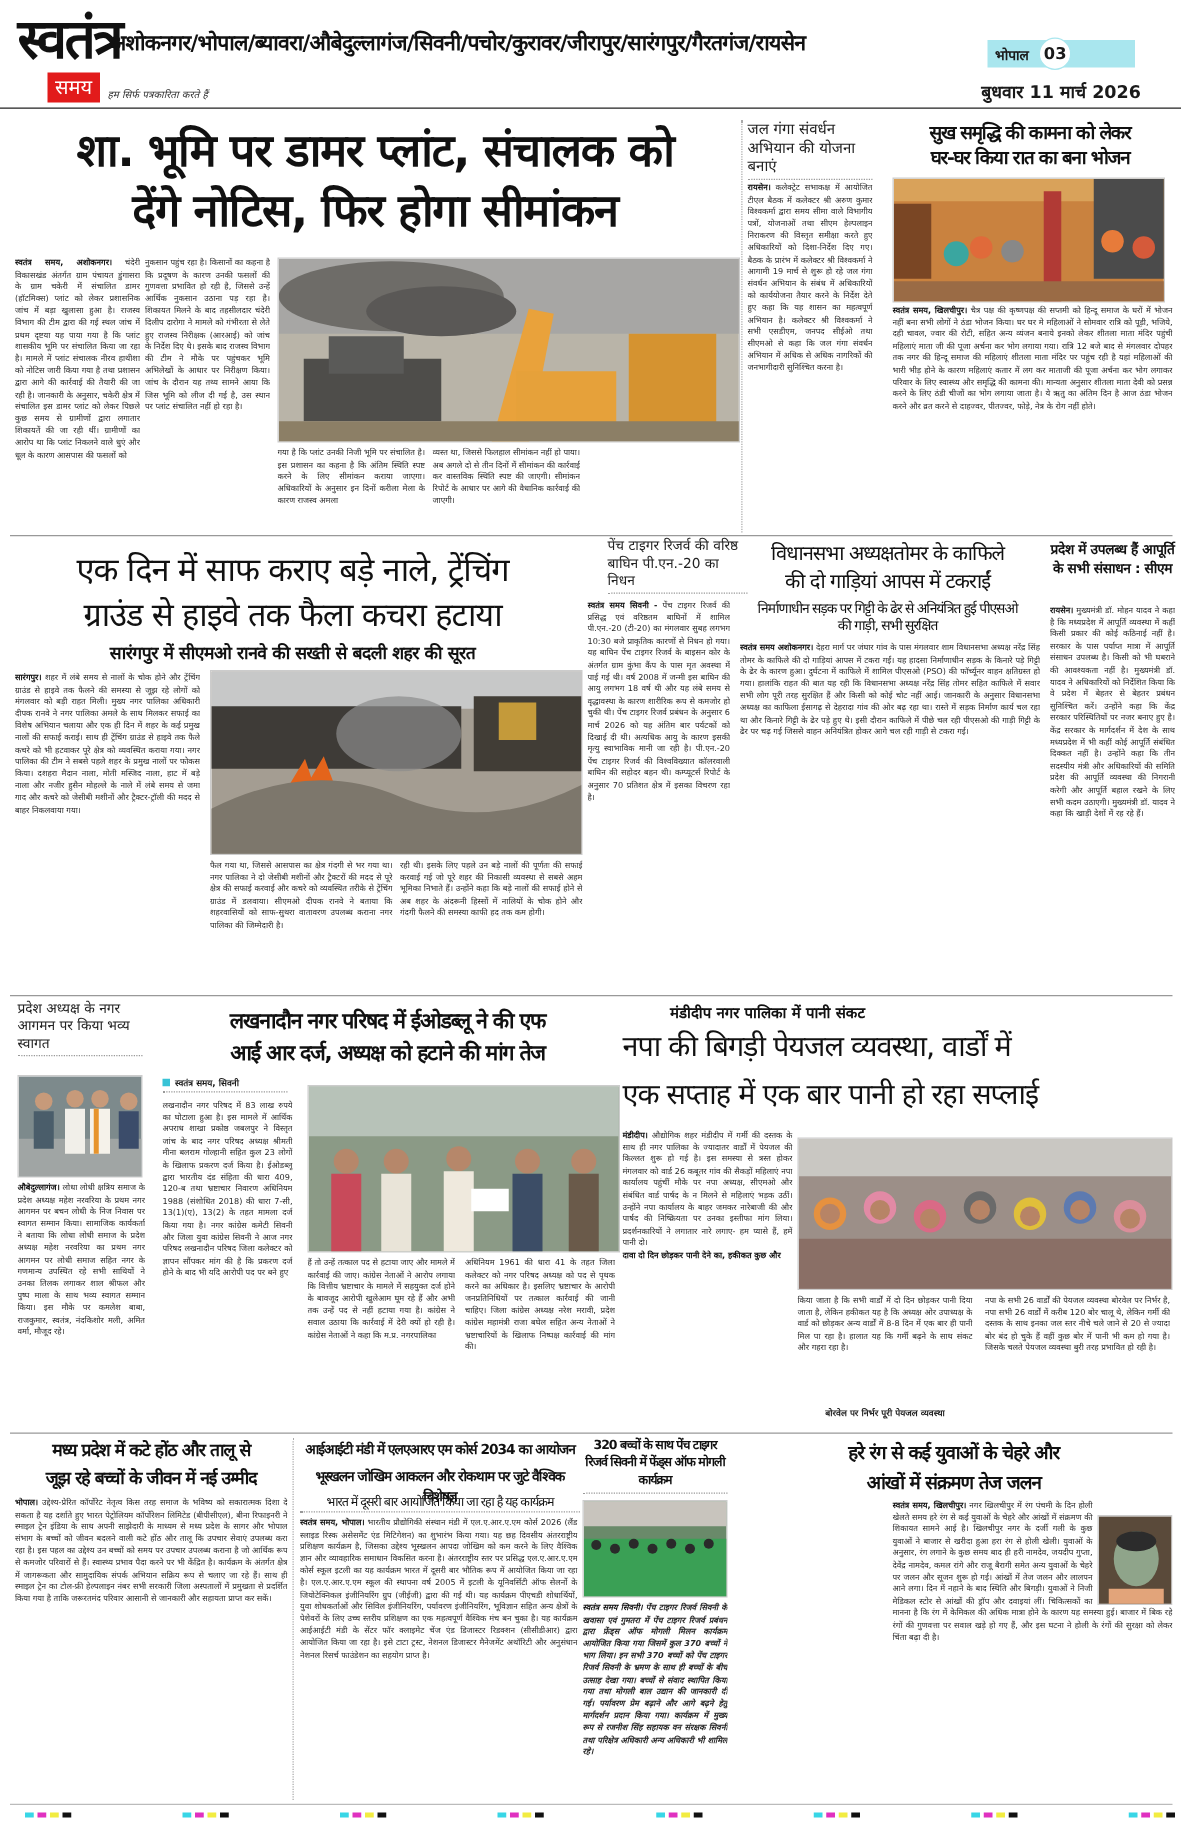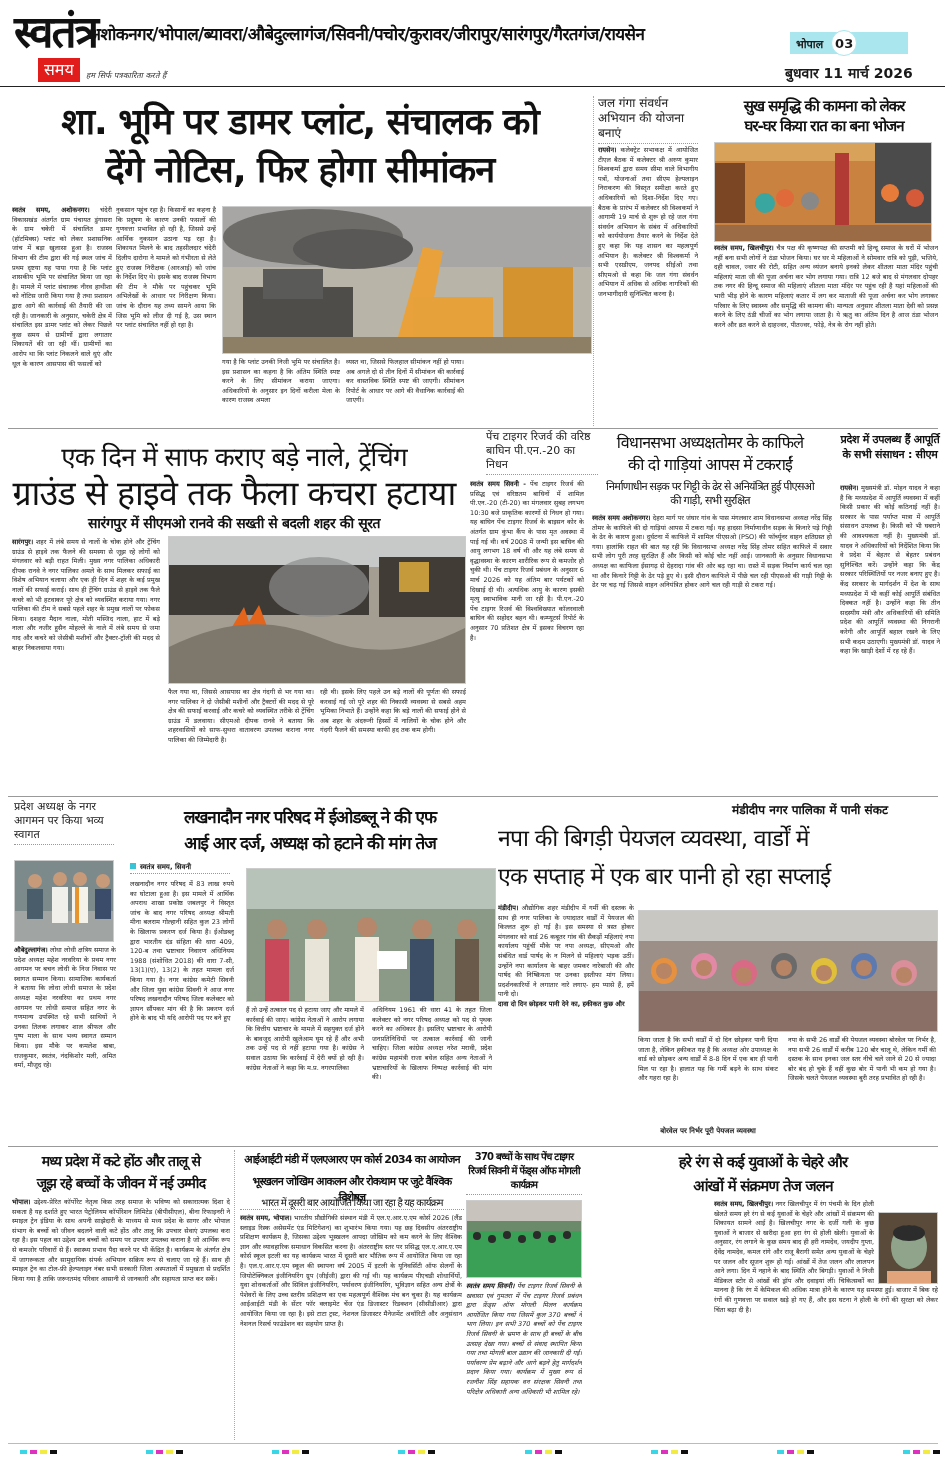--- a/index.html
+++ b/index.html
@@ -94,21 +94,21 @@
   </svg>
 </div>
 <div class="abs body-text" style="left:714px;top:244px;width:224px;height:182px;">
   <b>स्वतंत्र समय, खिलचीपुर।</b>
   <span>चैत्र पक्ष की कृष्णपक्ष की सप्तमी को हिन्दू समाज के घरों में भोजन नहीं बना सभी लोगों ने ठंडा भोजन किया। घर घर मे महिलाओं ने सोमवार रात्रि को पूड़ी, भजिये, दही चावल, ज्वार की रोटी, सहित अन्य व्यंजन बनाये इनको लेकर शीतला माता मंदिर पहुंची महिलाएं माता जी की पूजा अर्चना कर भोग लगाया गया। रात्रि 12 बजे बाद से मंगलवार दोपहर तक नगर की हिन्दू समाज की महिलाएं शीतला माता मंदिर पर पहुंच रही है यहां महिलाओं की भारी भीड़ होने के कारण महिलाएं कतार में लग कर माताजी की पूजा अर्चना कर भोग लगाकर परिवार के लिए स्वास्थ्य और समृद्धि की कामना की। मान्यता अनुसार शीतला माता देवी को प्रसन्न करने के लिए ठंडी चीजों का भोग लगाया जाता है। ये ऋतु का अंतिम दिन है आज ठंडा भोजन करने और व्रत करने से दाहज्वर, पीतज्वर, फोड़े, नेत्र के रोग नहीं होते।</span>
 </div>
 
 <div class="abs rule" style="left:8px;top:428px;width:930px;background:#999;"></div>
 
 <div class="abs head-thin" style="left:8px;top:440px;width:452px;font-size:26px;line-height:34px;">एक दिन में साफ कराए बड़े नाले, ट्रेंचिंग</div>
-<div class="abs head-thin" style="left:8px;top:476px;width:452px;font-size:34px;line-height:34px;">ग्राउंड से हाइवे तक फैला कचरा हटाया</div>
+<div class="abs head-thin" style="left:8px;top:476px;width:452px;font-size:26px;line-height:34px;">ग्राउंड से हाइवे तक फैला कचरा हटाया</div>
 <div class="abs head-xl" style="left:8px;top:514px;width:452px;font-size:14px;line-height:18px;letter-spacing:-0.4px;">सारंगपुर में सीएमओ रानवे की सख्ती से बदली शहर की सूरत</div>
 <div class="abs body-text" style="left:12px;top:538px;width:148px;height:252px;">
   <b>सारंगपुर।</b>
   <span>शहर में लंबे समय से नालों के चोक होने और ट्रेंचिंग ग्राउंड से हाइवे तक फैलने की समस्या से जूझ रहे लोगों को मंगलवार को बड़ी राहत मिली। मुख्य नगर पालिका अधिकारी दीपक रानवे ने नगर पालिका अमले के साथ मिलकर सफाई का विशेष अभियान चलाया और एक ही दिन में शहर के कई प्रमुख नालों की सफाई कराई। साथ ही ट्रेंचिंग ग्राउंड से हाइवे तक फैले कचरे को भी हटवाकर पूरे क्षेत्र को व्यवस्थित कराया गया। नगर पालिका की टीम ने सबसे पहले शहर के प्रमुख नालों पर फोकस किया। दशहरा मैदान नाला, मोती मस्जिद नाला, हाट में बड़े नाला और नजीर हुसैन मोहल्ले के नाले में लंबे समय से जमा गाद और कचरे को जेसीबी मशीनों और ट्रैक्टर-ट्रॉली की मदद से बाहर निकलवाया गया।</span>
 </div>
 <div class="abs photo" style="left:168px;top:536px;width:298px;height:148px;">
   <svg width="298" height="148">
     <rect width="298" height="148" fill="#a49d92"></rect>
     <rect y="0" width="298" height="30" fill="#c7c8c8"></rect>
     <rect y="28" width="200" height="50" fill="#3e3b37"></rect>
@@ -184,21 +184,21 @@
     <rect x="130" y="82" width="30" height="18" fill="#ffffff"></rect>
     <circle cx="175" cy="60" r="10" fill="#b6876a"></circle>
       <rect x="163" y="70" width="24" height="64" fill="#3c4d66"></rect>
     <circle cx="220" cy="60" r="10" fill="#b6876a"></circle>
       <rect x="208" y="70" width="24" height="64" fill="#6a5a4a"></rect>
   </svg>
 </div>
 <div class="abs body-text" style="left:246px;top:1006px;width:118px;height:136px;">हैं तो उन्हें तत्काल पद से हटाया जाए और मामले में कार्रवाई की जाए। कांग्रेस नेताओं ने आरोप लगाया कि वित्तीय भ्रष्टाचार के मामले में सहयुक्त दर्ज होने के बावजूद आरोपी खुलेआम घूम रहे हैं और अभी तक उन्हें पद से नहीं हटाया गया है। कांग्रेस ने सवाल उठाया कि कार्रवाई में देरी क्यों हो रही है। कांग्रेस नेताओं ने कहा कि म.प्र. नगरपालिका</div>
 <div class="abs body-text" style="left:372px;top:1006px;width:120px;height:136px;">अधिनियम 1961 की धारा 41 के तहत जिला कलेक्टर को नगर परिषद अध्यक्ष को पद से पृथक करने का अधिकार है। इसलिए भ्रष्टाचार के आरोपी जनप्रतिनिधियों पर तत्काल कार्रवाई की जानी चाहिए। जिला कांग्रेस अध्यक्ष नरेश मरावी, प्रदेश कांग्रेस महामंत्री राजा बघेल सहित अन्य नेताओं ने भ्रष्टाचारियों के खिलाफ निष्पक्ष कार्रवाई की मांग की।</div>
 
-<div class="abs head-xl" style="left:588px;top:802px;width:300px;font-size:12px;line-height:16px;text-align:right;letter-spacing:0;">मंडीदीप नगर पालिका में पानी संकट</div>
+<div class="abs head-xl" style="left:536px;top:802px;width:300px;font-size:12px;line-height:16px;text-align:left;letter-spacing:0;">मंडीदीप नगर पालिका में पानी संकट</div>
 <div class="abs head-thin" style="left:498px;top:822px;width:444px;font-size:23px;line-height:32px;text-align:left;">नपा की बिगड़ी पेयजल व्यवस्था, वार्डों में</div>
 <div class="abs head-thin" style="left:498px;top:860px;width:444px;font-size:23px;line-height:32px;text-align:left;">एक सप्ताह में एक बार पानी हो रहा सप्लाई</div>
 <div class="abs body-text" style="left:498px;top:904px;width:136px;height:224px;">
   <b>मंडीदीप।</b>
   <span>औद्योगिक शहर मंडीदीप में गर्मी की दस्तक के साथ ही नगर पालिका के ज्यादातर वार्डों में पेयजल की किल्लत शुरू हो गई है। इस समस्या से त्रस्त होकर मंगलवार को वार्ड 26 कबूतर गांव की सैकड़ों महिलाएं नपा कार्यालय पहुंचीं मौके पर नपा अध्यक्ष, सीएमओ और संबंधित वार्ड पार्षद के न मिलने से महिलाएं भड़क उठीं। उन्होंने नपा कार्यालय के बाहर जमकर नारेबाजी की और पार्षद की निष्क्रियता पर उनका इस्तीफा मांग लिया। प्रदर्शनकारियों ने लगातार नारे लगाए- हम प्यासे हैं, हमें पानी दो।</span>
   <br><b>दावा दो दिन छोड़कर पानी देने का, हकीकत कुछ और</b>
 </div>
 <div class="abs photo" style="left:638px;top:910px;width:300px;height:122px;">
   <svg width="300" height="122">
     <rect width="300" height="122" fill="#9c8f88"></rect>
@@ -235,36 +235,36 @@
 <div class="abs dotted-v" style="left:234px;top:1150px;height:290px;"></div>
 
 <div class="abs head-thin" style="left:240px;top:1152px;width:224px;font-size:11px;line-height:16px;font-weight:bold;">आईआईटी मंडी में एलएआरए एम कोर्स 2034 का आयोजन</div>
 <div class="abs head-thin" style="left:240px;top:1174px;width:224px;font-size:11px;line-height:16px;font-weight:bold;">भूस्खलन जोखिम आकलन और रोकथाम पर जुटे वैश्विक विशेषज्ञ</div>
 <div class="abs head-thin" style="left:240px;top:1196px;width:224px;font-size:10px;line-height:13px;border-bottom:1px dotted #999;">भारत में दूसरी बार आयोजित किया जा रहा है यह कार्यक्रम</div>
 <div class="abs body-text" style="left:240px;top:1214px;width:222px;height:222px;">
   <b>स्वतंत्र समय, भोपाल।</b>
   <span>भारतीय प्रौद्योगिकी संस्थान मंडी में एल.ए.आर.ए.एम कोर्स 2026 (लैंड स्लाइड रिस्क असेसमेंट एंड मिटिगेशन) का शुभारंभ किया गया। यह छह दिवसीय अंतरराष्ट्रीय प्रशिक्षण कार्यक्रम है, जिसका उद्देश्य भूस्खलन आपदा जोखिम को कम करने के लिए वैश्विक ज्ञान और व्यावहारिक समाधान विकसित करना है। अंतरराष्ट्रीय स्तर पर प्रसिद्ध एल.ए.आर.ए.एम कोर्स स्कूल इटली का यह कार्यक्रम भारत में दूसरी बार भौतिक रूप में आयोजित किया जा रहा है। एल.ए.आर.ए.एम स्कूल की स्थापना वर्ष 2005 में इटली के यूनिवर्सिटी ऑफ सेलर्नो के जियोटेक्निकल इंजीनियरिंग ग्रुप (जीईजी) द्वारा की गई थी। यह कार्यक्रम पीएचडी शोधार्थियों, युवा शोधकर्ताओं और सिविल इंजीनियरिंग, पर्यावरण इंजीनियरिंग, भूविज्ञान सहित अन्य क्षेत्रों के पेशेवरों के लिए उच्च स्तरीय प्रशिक्षण का एक महत्वपूर्ण वैश्विक मंच बन चुका है। यह कार्यक्रम आईआईटी मंडी के सेंटर फॉर क्लाइमेट चेंज एंड डिजास्टर रिडक्शन (सीसीडीआर) द्वारा आयोजित किया जा रहा है। इसे टाटा ट्रस्ट, नेशनल डिजास्टर मैनेजमेंट अथॉरिटी और अनुसंधान नेशनल रिसर्च फाउंडेशन का सहयोग प्राप्त है।</span>
 </div>
 
-<div class="abs head-thin" style="left:466px;top:1150px;width:116px;font-size:10px;line-height:14px;font-weight:bold;border-bottom:1px dotted #999;padding-bottom:2px;">370 बच्चों के साथ पेंच टाइगर रिजर्व सिवनी में फेंड्स ऑफ मोगली कार्यक्रम</div>
+<div class="abs head-thin" style="left:466px;top:1150px;width:116px;font-size:10px;line-height:14px;font-weight:bold;border-bottom:1px dotted #999;padding-bottom:2px;">320 बच्चों के साथ पेंच टाइगर रिजर्व सिवनी में फेंड्स ऑफ मोगली कार्यक्रम</div>
 <div class="abs photo" style="left:466px;top:1200px;width:116px;height:78px;">
   <svg width="116" height="78">
     <rect width="116" height="78" fill="#6a8a6a"></rect>
     <rect y="0" width="116" height="20" fill="#c8c4bd"></rect>
     <rect x="0" y="30" width="116" height="48" fill="#3aa055"></rect>
     <circle cx="10" cy="35" r="4" fill="#2a2a2a"></circle>
       <circle cx="25" cy="38" r="4" fill="#2a2a2a"></circle>
     <circle cx="40" cy="34" r="4" fill="#2a2a2a"></circle>
       <circle cx="55" cy="38" r="4" fill="#2a2a2a"></circle>
     <circle cx="70" cy="34" r="4" fill="#2a2a2a"></circle>
       <circle cx="85" cy="38" r="4" fill="#2a2a2a"></circle>
     <circle cx="100" cy="34" r="4" fill="#2a2a2a"></circle>
   </svg>
 </div>
-<div class="abs body-text" style="left:466px;top:1282px;width:116px;height:154px;font-style:italic;">
+<div class="abs body-text" style="left:466px;top:1282px;width:116px;height:154px;font-style:italic;font-weight:bold;">
   <b>स्वतंत्र समय सिवनी।</b>
   <span>पेंच टाइगर रिजर्व सिवनी के खवासा एवं गुमतरा में पेंच टाइगर रिजर्व प्रबंधन द्वारा फ्रेंड्स ऑफ मोगली मिलन कार्यक्रम आयोजित किया गया जिसमें कुल 370 बच्चों ने भाग लिया। इन सभी 370 बच्चों को पेंच टाइगर रिजर्व सिवनी के भ्रमण के साथ ही बच्चों के बीच उत्साह देखा गया। बच्चों से संवाद स्थापित किया गया तथा मोगली बाल उद्यान की जानकारी दी गई। पर्यावरण प्रेम बढ़ाने और आगे बढ़ने हेतु मार्गदर्शन प्रदान किया गया। कार्यक्रम में मुख्य रूप से रजनीश सिंह सहायक वन संरक्षक सिवनी तथा परिक्षेत्र अधिकारी अन्य अधिकारी भी शामिल रहे।</span>
 </div>
 
 <div class="abs head-thin" style="left:588px;top:1152px;width:350px;font-size:15px;line-height:20px;font-weight:bold;">हरे रंग से कई युवाओं के चेहरे और</div>
 <div class="abs head-thin" style="left:588px;top:1176px;width:350px;font-size:15px;line-height:20px;font-weight:bold;">आंखों में संक्रमण तेज जलन</div>
 <div class="abs body-text" style="left:714px;top:1200px;width:224px;height:236px;">
   <div class="photo" style="float:right;width:60px;height:72px;margin:12px 0 2px 4px;">
     <svg width="60" height="72">
       <rect width="60" height="72" fill="#5a4a3a"></rect>

